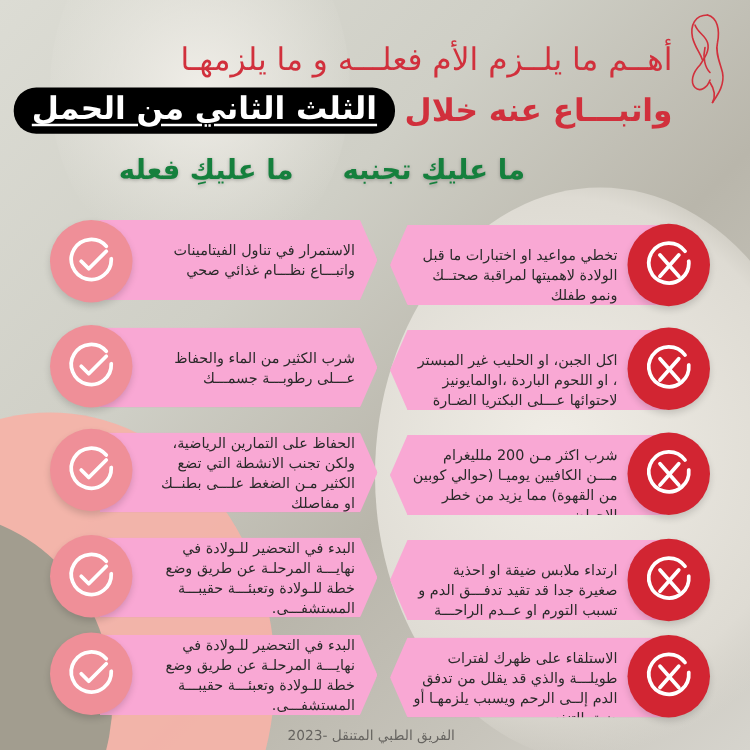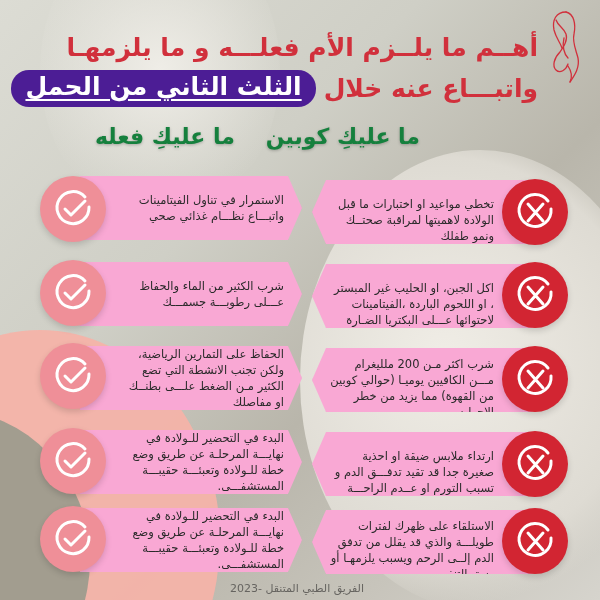--- a/index.html
+++ b/index.html
@@ -21,29 +21,29 @@
     position: absolute; left: 300px; top: 150px; width: 360px; height: 460px;
     border-radius: 50%; background: radial-gradient(circle at 40% 45%, #f0ede6 0%, #dedbd3 60%, rgba(220,218,210,0) 75%);
   }
   .bg-arm {
     position: absolute; left: 40px; top: -80px; width: 240px; height: 300px;
     border-radius: 50%; background: radial-gradient(circle, #efede7 0%, rgba(230,228,222,0) 70%);
   }
 
   .header { position: absolute; top: 30px; right: 62px; text-align: right; direction: rtl; }
   .title-line1 {
-    font-family: "DejaVu Sans", sans-serif; font-weight: bold; font-size: 25px;
+    font-family: "DejaVu Sans", sans-serif; font-weight: normal; font-size: 25px;
     color: #d1303c; line-height: 36px; white-space: nowrap;
   }
   .title-line2 {
     margin-top: 4px; display: flex; align-items: center; gap: 8px; direction: rtl;
     font-weight: bold; font-size: 25px; color: #d1303c; white-space: nowrap;
   }
   .title-pill {
-    background: #4c1d95; color: #ffffff; border-radius: 18px; padding: 2px 14px 6px 14px;
+    background: #000000; color: #ffffff; border-radius: 18px; padding: 2px 14px 6px 14px;
     text-decoration: underline; text-underline-offset: 4px;
   }
   .woman-icon { position: absolute; top: 8px; right: 14px; width: 44px; height: 80px; }
 
   .col-head {
     position: absolute; top: 124px; font-weight: bold; font-size: 22px; color: #15803d;
     text-shadow: 0 1px 3px rgba(0,0,0,0.25); direction: rtl; white-space: nowrap;
   }
   .col-head.right { right: 180px; }
   .col-head.left { left: 95px; }
@@ -92,35 +92,35 @@
 </div>
 
 <svg class="woman-icon" viewBox="0 0 44 80" fill="none" stroke="#d1303c" stroke-width="1.3" stroke-linecap="round">
   <path d="M24 4 C14 4 10 12 12 22 C14 30 18 34 20 40"></path>
   <path d="M24 4 C32 6 34 16 32 26 C30 34 34 42 36 50 C38 60 32 68 28 74"></path>
   <path d="M14 12 C16 18 22 20 24 26 C26 32 22 38 18 44 C12 50 10 58 14 62 C18 66 24 62 26 56"></path>
   <path d="M22 30 C20 38 22 46 26 50"></path>
   <path d="M28 74 C30 70 30 64 26 58"></path>
 </svg>
 
-<div class="col-head right">ما عليكِ كوبين</div>
+<div class="col-head right">ما عليكِ تجنبه</div>
 <div class="col-head left">ما عليكِ فعله</div>
 
 <div class="card avoid" style="top:180px">
     <span>تخطي مواعيد او اختبارات ما قبل الولادة لاهميتها لمراقبة صحتــك ونمو طفلك</span>
   </div>
 <div class="badge avoid" style="top:179px">
   <svg viewBox="0 0 42 42" fill="none" stroke="#fff" stroke-width="3" stroke-linecap="round">
       <path d="M34 10 A16 16 0 1 0 37 18"></path>
       <path d="M14 13 L29 30 M29 13 L14 30"></path>
     </svg>
 </div>
 
 <div class="card avoid" style="top:264px">
-    <span>اكل الجبن، او الحليب غير المبستر ، او اللحوم الباردة ،الفيتامينات لاحتوائها عـــلى البكتريا الضـارة</span>
+    <span>اكل الجبن، او الحليب غير المبستر ، او اللحوم الباردة ،اوالمايونيز لاحتوائها عـــلى البكتريا الضـارة</span>
   </div>
 <div class="badge avoid" style="top:262px">
   <svg viewBox="0 0 42 42" fill="none" stroke="#fff" stroke-width="3" stroke-linecap="round">
       <path d="M34 10 A16 16 0 1 0 37 18"></path>
       <path d="M14 13 L29 30 M29 13 L14 30"></path>
     </svg>
 </div>
 
 <div class="card avoid" style="top:348px">
     <span>شرب اكثر مـن 200 ملليغرام مـــن الكافيين يوميـا (حوالي كوبين من القهوة) مما يزيد من خطر الإجهاض</span>

